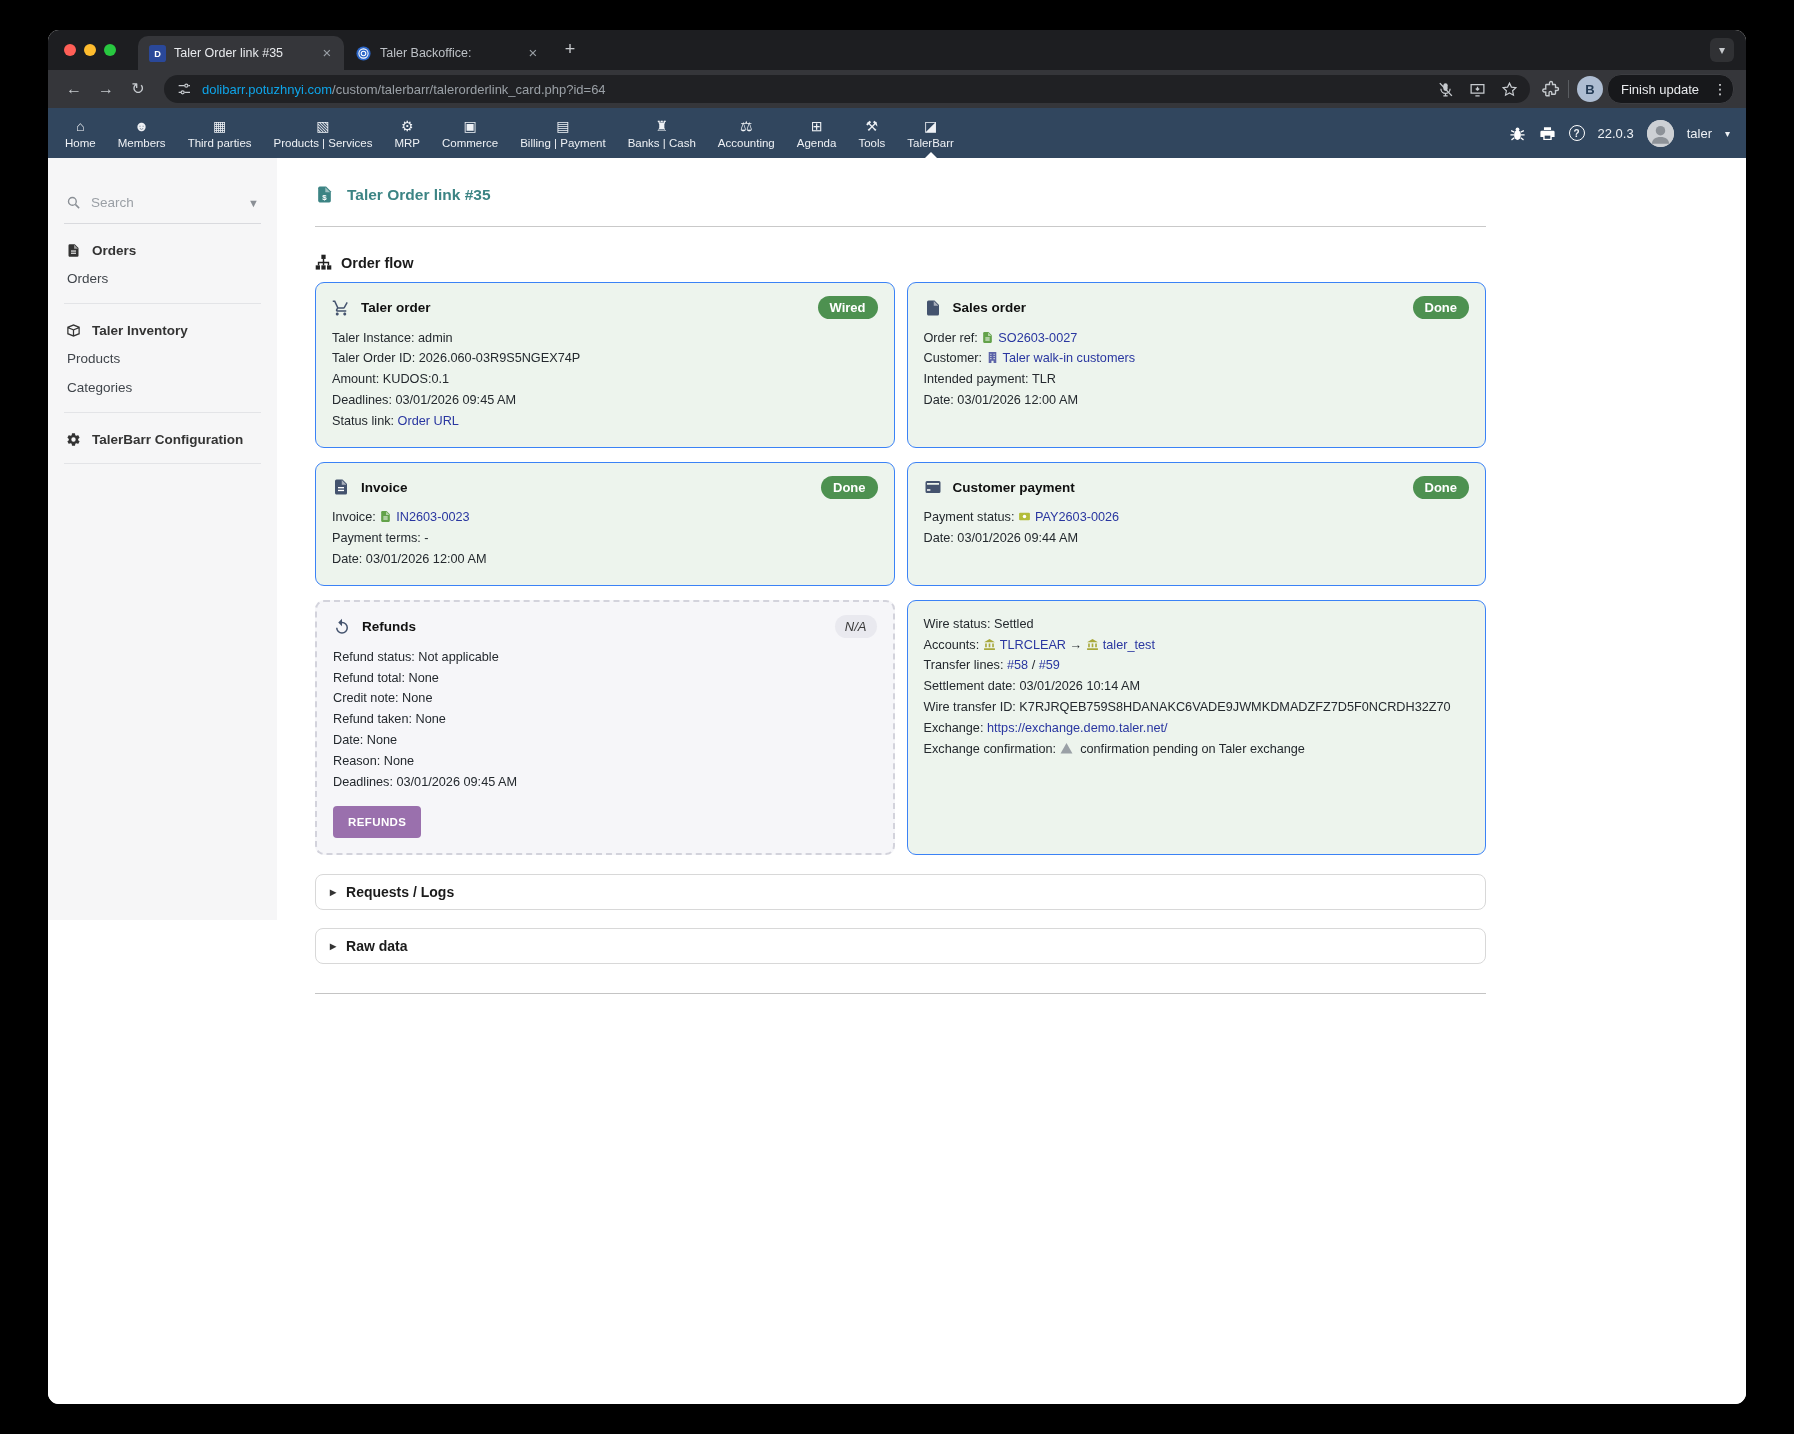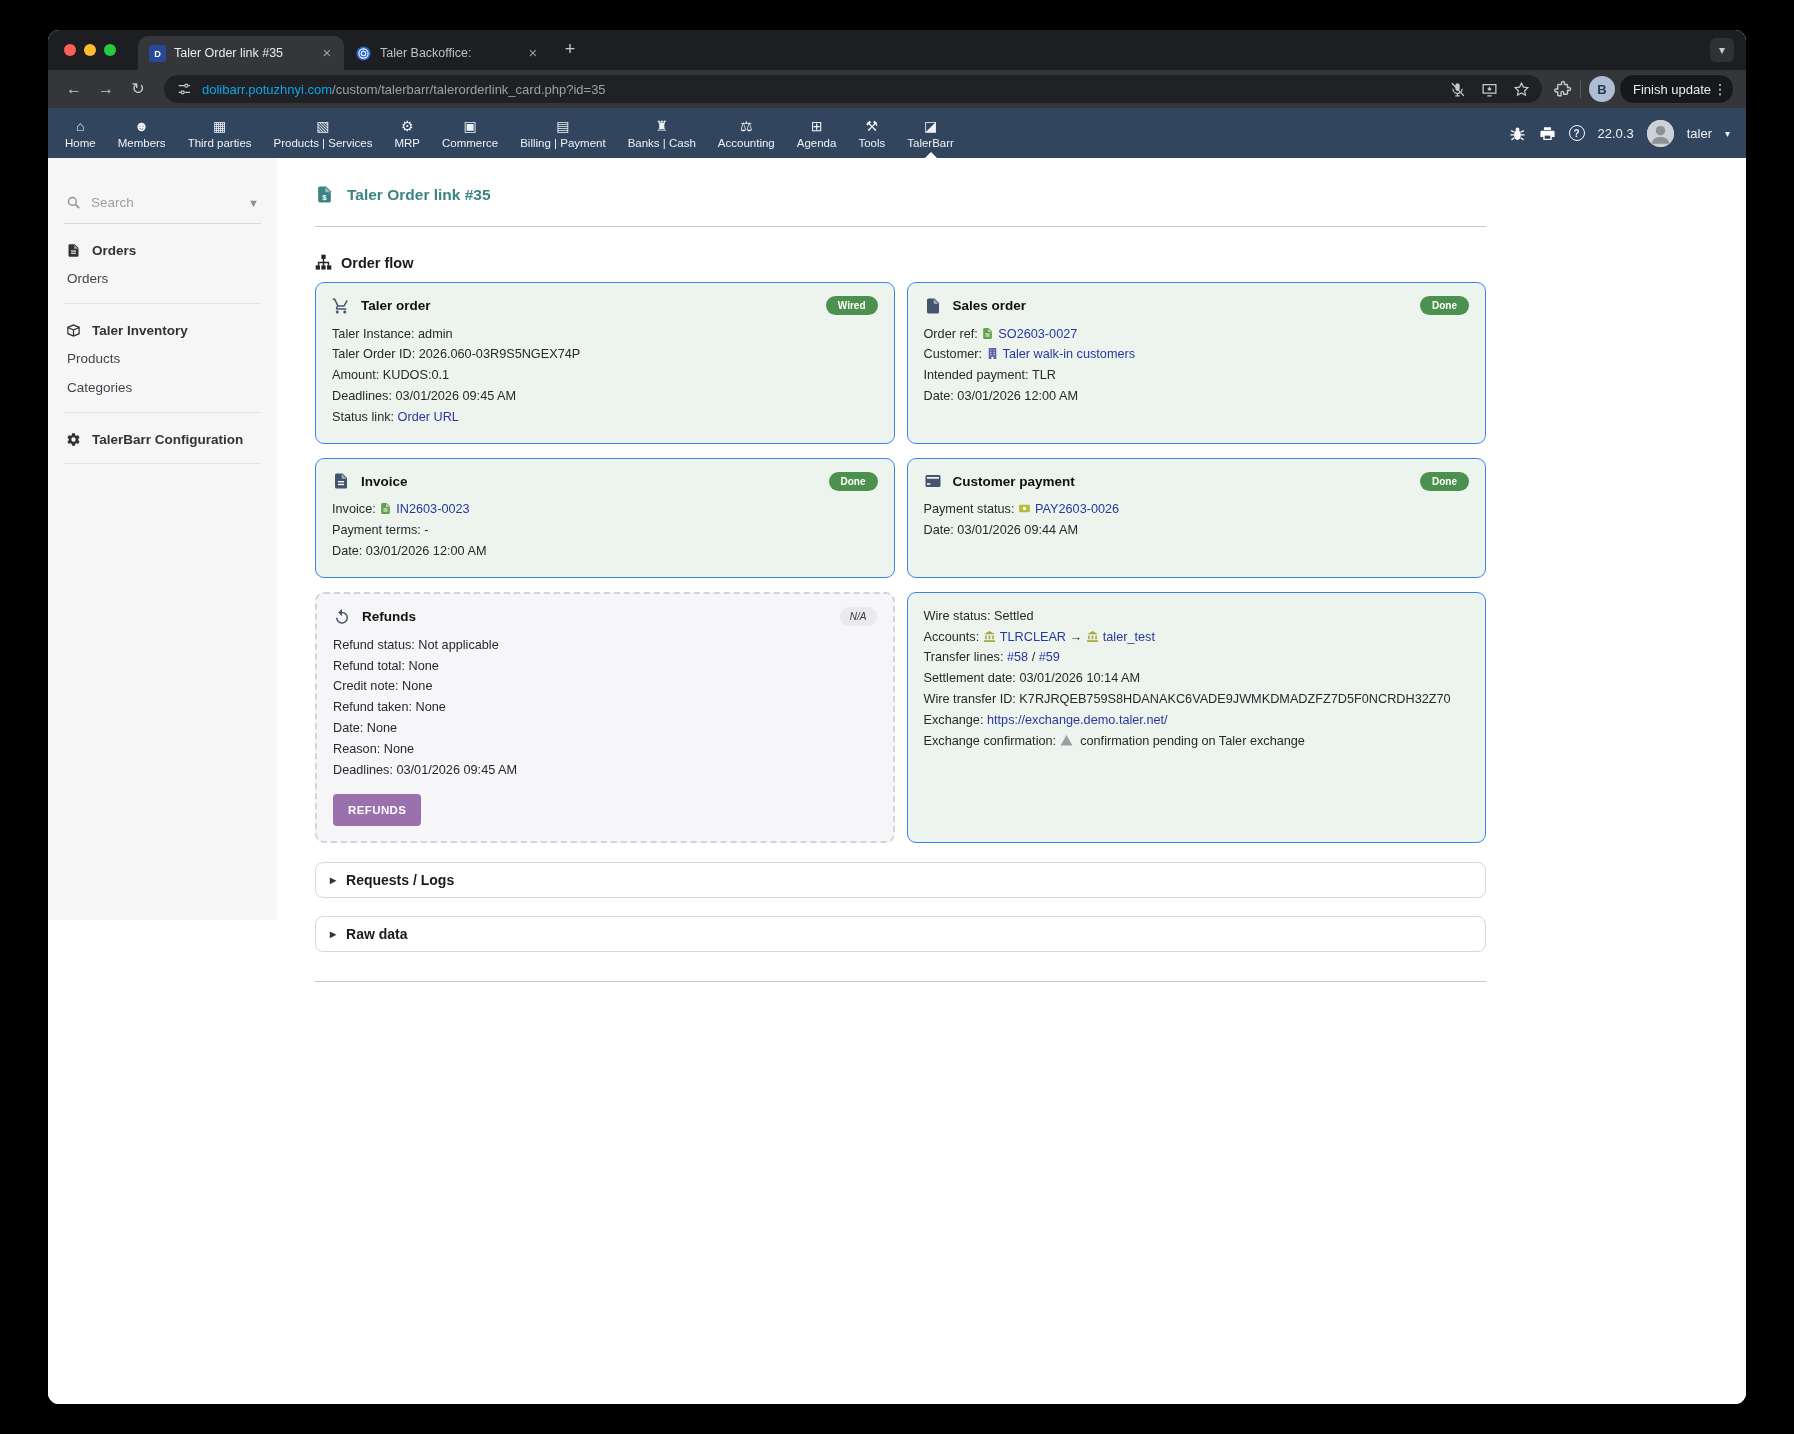--- a/index.html
+++ b/index.html
@@ -26,21 +26,21 @@
   .urlbar{flex:1;height:28px;background:#202124;border-radius:14px;display:flex;align-items:center;padding:0 12px;margin:0 8px;font-size:13px;min-width:0;}
   .url-ico{width:16px;height:16px;color:#c6cace;margin-right:10px;flex:none;}
   .url-ico svg{width:100%;height:100%;display:block;}
   .url-host{color:#0ea5e9;white-space:nowrap;}
   .url-path{color:#9aa0a6;white-space:nowrap;overflow:hidden;}
   .url-right{margin-left:auto;display:flex;align-items:center;gap:15px;color:#c6cace;}
   .url-right .ic{width:17px;height:17px;}
   .url-right .ic svg{width:100%;height:100%;display:block;}
   .tb-sep{width:1px;height:18px;background:#5a5d61;margin:0 4px;}
   .profile-chip{width:26px;height:26px;border-radius:50%;background:#aebdd2;color:#243b55;font-weight:bold;display:flex;align-items:center;justify-content:center;font-size:13px;flex:none;}
-  .update-pill{height:28px;border:1px solid #3c3d41;background:#17181b;border-radius:14px;padding:0 6px 0 13px;color:#e8eaed;font-size:13px;display:flex;align-items:center;gap:2px;}
+  .update-pill{height:28px;border:1px solid #3c3d41;background:#17181b;border-radius:14px;padding:0 6px 0 13px;color:#e8eaed;font-size:13px;display:flex;align-items:center;gap:14px;}
   .kebab{color:#e8eaed;font-size:14px;}
 
   
   .dolibar{height:50px;background:#31465e;display:flex;align-items:stretch;padding:0 16px 0 6px;color:#eef1f5;flex:none;}
   .nav-item{display:flex;flex-direction:column;align-items:center;justify-content:center;padding:0 11px;gap:2px;position:relative;font-size:11.5px;white-space:nowrap;}
   .nav-item .nico{font-size:14px;height:17px;line-height:17px;}
   .nav-item.active::after{content:"";position:absolute;bottom:0;left:50%;transform:translateX(-50%);border:6px solid transparent;border-bottom:6px solid #fff;border-top:none;}
   .nav-right{margin-left:auto;display:flex;align-items:center;gap:13px;font-size:13px;}
   .nav-right .ic{width:17px;height:17px;color:#fff;}
   .nav-right .ic svg{width:100%;height:100%;display:block;}
@@ -76,21 +76,21 @@
   .flow-head .ic svg{width:100%;height:100%;display:block;}
 
   .cards{display:grid;grid-template-columns:1fr 1fr;gap:14px 12px;}
   .card{border-radius:9px;padding:13px 16px 15px;box-sizing:border-box;font-size:12.7px;color:#24292e;}
   .card.green{background:#edf4ed;border:1px solid #3b82f6;}
   .card.dashed{background:#f6f6f9;border:2px dashed #d3d3dc;}
   .card-head{display:flex;align-items:center;gap:11px;margin-bottom:9px;}
   .card-head .ic{width:18px;height:18px;color:#44536e;flex:none;}
   .card-head .ic svg{width:100%;height:100%;display:block;}
   .card-title{font-weight:bold;font-size:13.5px;color:#101010;}
-  .card-badge{margin-left:auto;border-radius:12px;padding:4px 12px;font-size:10px;font-weight:bold;}
+  .card-badge{margin-left:auto;border-radius:12px;padding:4px 12px;font-size:13px;font-weight:bold;}
   .badge-green{background:#4d9150;color:#fff;}
   .badge-gray{background:#e9e9ef;color:#3a3a3a;font-weight:normal;padding:4px 10px;font-style:italic;}
   .card-line{line-height:17.8px;padding:1.5px 0;}
   .lnk{color:#2936a0;text-decoration:none;cursor:pointer;}
   .mini{display:inline-block;width:13px;height:13px;vertical-align:-2px;margin-right:4px;}
   .mini svg{width:100%;height:100%;display:block;}
   .mini.green{color:#63a24a;} .mini.blue{color:#5c64a8;} .mini.olive{color:#a8a83c;} .mini.lime{color:#b3bd3a;} .mini.gray{color:#9aa0a6;}
   .card-btn{margin-top:13px;background:#9a70ad;color:#fff;font-weight:bold;font-size:11.5px;border:none;border-radius:4px;padding:10px 15px;letter-spacing:.4px;font-family:inherit;cursor:pointer;}
 
   .collapsible{border:1px solid #d8d8d8;border-radius:8px;padding:9px 14px;display:flex;align-items:center;gap:10px;font-weight:bold;font-size:14px;color:#1b1b1b;background:#fff;}
@@ -145,21 +145,21 @@
       <div class="navbtn">↻</div>
       <div class="urlbar">
         <span class="url-ico">
             <svg viewBox="0 0 24 24" fill="none" stroke="currentColor" stroke-width="1.8">
               <path d="M4 7h9m5.5 0H21M4 17h3.5m5.5 0h8"></path>
               <circle cx="15.5" cy="7" r="2.3"></circle>
               <circle cx="10" cy="17" r="2.3"></circle>
             </svg>
           </span>
         <span class="url-host">dolibarr.potuzhnyi.com</span>
-        <span class="url-path">/custom/talerbarr/talerorderlink_card.php?id=35</span>
+        <span class="url-path">/custom/talerbarr/talerorderlink_card.php?id=64</span>
         <span class="url-right">
           <span class="ic">
               <svg viewBox="0 0 24 24">
                 <rect x="9" y="3" width="6" height="11" rx="3" fill="currentColor"></rect>
                 <path d="M5.5 11a6.5 6.5 0 0 0 13 0M12 17.5V21M9 21h6" fill="none" stroke="currentColor" stroke-width="1.7"></path>
                 <path d="M4 3l17 18" stroke="currentColor" stroke-width="2" fill="none"></path>
               </svg>
             </span>
           <span class="ic">
               <svg viewBox="0 0 24 24" fill="none" stroke="currentColor" stroke-width="1.8">

